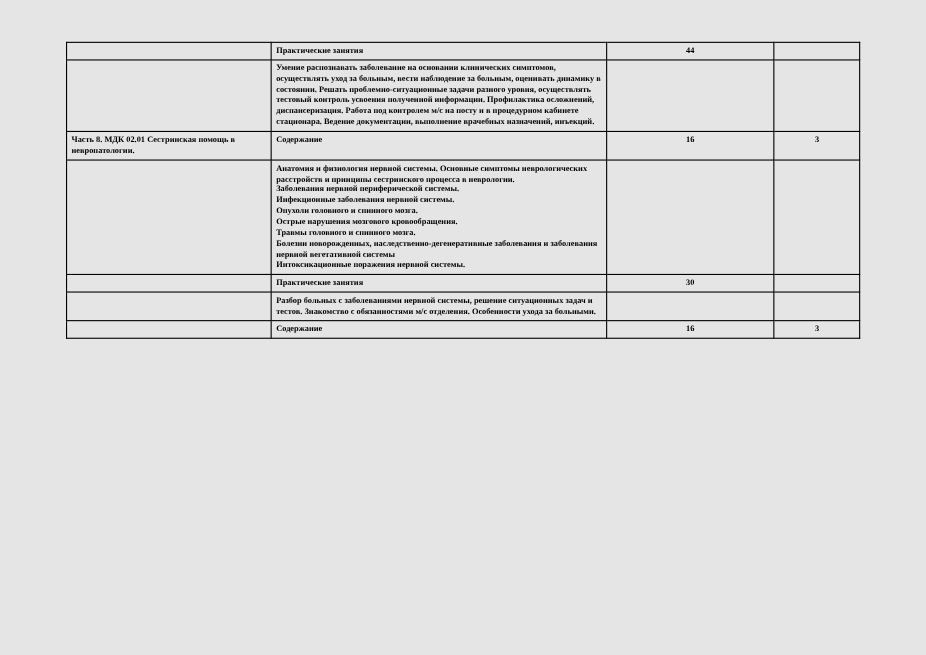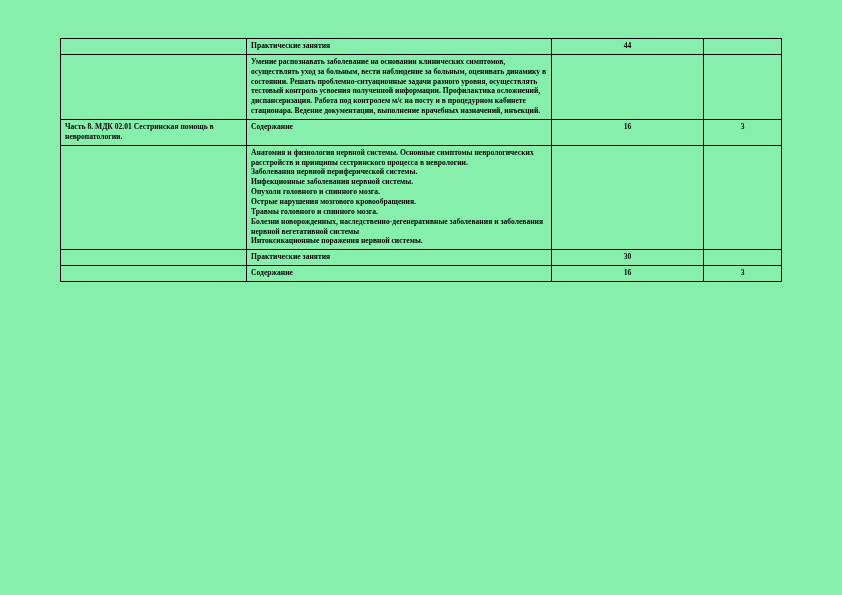--- a/index.html
+++ b/index.html
@@ -11,21 +11,21 @@
     width: 842px;
     height: 595px;
     font-family: "Liberation Serif", serif;
     color: #000000;
     overflow: hidden;
   }
   .page {
     position: relative;
     width: 842px;
     height: 595px;
-    background: #86efac;
+    background: #e5e5e5;
   }
   .doc-table {
     position: absolute;
     left: 60px;
     top: 38px;
     width: 722px;
     border-collapse: collapse;
     table-layout: fixed;
   }
   .doc-table td {
@@ -91,20 +91,26 @@
         <td class="col-last center"></td>
       </tr>
 
       <tr>
         <td class="col-left"></td>
         <td class="col-mid">Практические занятия</td>
         <td class="col-num center">30</td>
         <td class="col-last center"></td>
       </tr>
 
+      <tr>
+        <td class="col-left"></td>
+        <td class="col-mid">Разбор больных с заболеваниями нервной системы, решение ситуационных задач и тестов. Знакомство с обязанностями м/с отделения. Особенности ухода за больными.</td>
+        <td class="col-num center"></td>
+        <td class="col-last center"></td>
+      </tr>
 
       <tr>
         <td class="col-left"></td>
         <td class="col-mid">Содержание</td>
         <td class="col-num center">16</td>
         <td class="col-last center">3</td>
       </tr>
 
     </tbody>
   </table>

